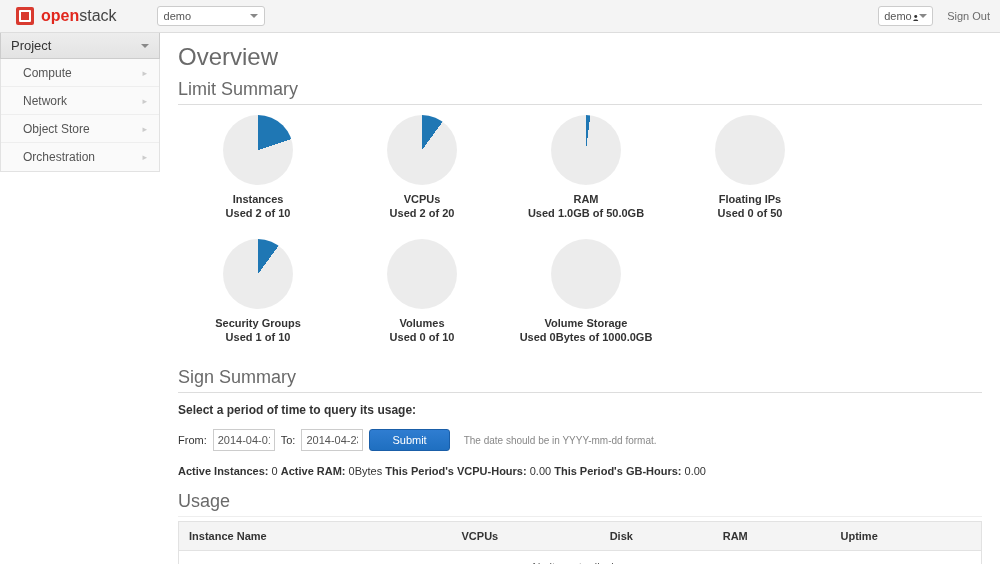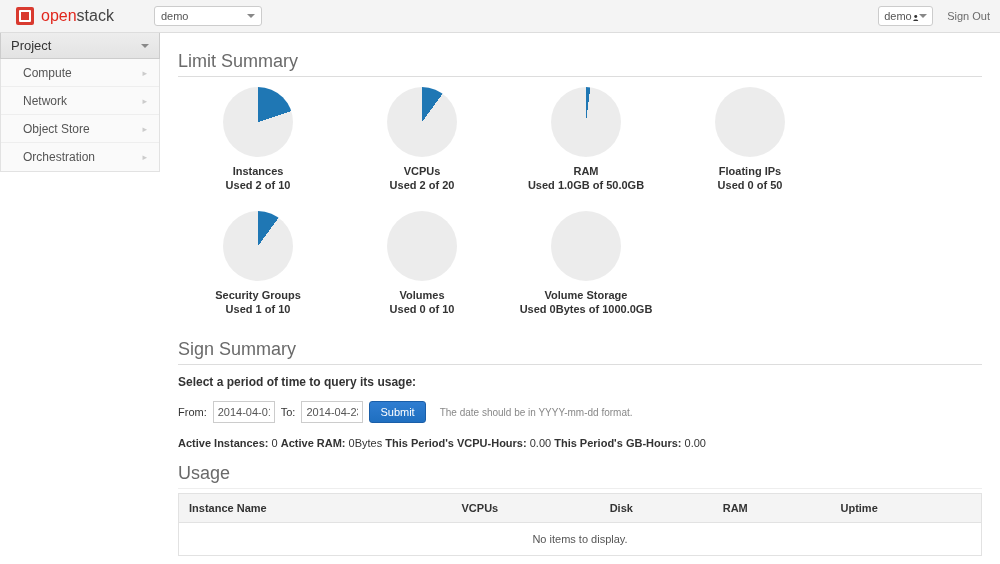--- a/index.html
+++ b/index.html
@@ -2,21 +2,21 @@
 <html><head>
 <meta charset="utf-8">
 <style>
   * { box-sizing: border-box; margin: 0; padding: 0; }
   body { font-family: "Helvetica Neue", Helvetica, Arial, sans-serif; font-size: 12px; color: #333; background: #fff; width: 1000px; }
   
   .topbar { height: 33px; background: #f4f4f4; border-bottom: 1px solid #ddd; display: flex; align-items: center; padding: 0 10px 0 15px; }
   .logo { display: flex; align-items: center; gap: 6px; }
   .logo-icon { width: 20px; height: 20px; }
   .logo-text { font-size: 16px; font-weight: 300; color: #333; display: flex; }
-  .logo-open { color: #e1271d; font-weight: 400; }
+  .logo-open { color: #e1271d; font-weight: 700; }
   .logo-stack { color: #444; }
   .project-picker { margin-left: 40px; width: 108px; height: 20px; background: #fff; border: 1px solid #ccc; border-radius: 3px; display: flex; align-items: center; padding: 0 6px; font-size: 11px; color: #555; justify-content: space-between; cursor: pointer; }
   .topbar-right { margin-left: auto; display: flex; align-items: center; gap: 14px; }
   .user-picker { width: 55px; height: 20px; background: #fff; border: 1px solid #ccc; border-radius: 3px; display: flex; align-items: center; padding: 0 5px; font-size: 11px; color: #555; justify-content: space-between; cursor: pointer; }
   .signout { color: #6b6b6b; font-size: 11px; cursor: pointer; }
   .caret { width: 0; height: 0; border-left: 4px solid transparent; border-right: 4px solid transparent; border-top: 4px solid #888; }
   
   .layout { display: flex; }
   .sidebar { width: 160px; flex: 0 0 160px; }
   .sidebar-header { height: 26px; background: linear-gradient(#ededed, #e3e3e3); border: 1px solid #ccc; border-top: none; display: flex; align-items: center; padding: 0 10px; font-size: 13px; color: #333; justify-content: space-between; }
@@ -29,21 +29,21 @@
   h2.section-title { font-size: 18px; font-weight: 300; color: #6a6a6a; border-bottom: 1px solid #ddd; padding-bottom: 4px; margin-top: 8px; margin-bottom: 10px; }
   .limit-grid { display: flex; flex-wrap: wrap; gap: 4px; }
   .limit-item { width: 160px; display: flex; flex-direction: column; align-items: center; margin-bottom: 16px; }
   .pie { width: 70px; height: 70px; border-radius: 50%; background: #ececec; margin-bottom: 8px; }
   .limit-label { font-size: 11px; font-weight: bold; color: #333; }
   .limit-sub { font-size: 11px; font-weight: bold; color: #333; margin-top: 2px; }
   .usage-query { font-size: 12px; display: flex; align-items: center; gap: 6px; margin: 12px 0 14px 0; flex-wrap: wrap; }
   .usage-query .lbl { font-size: 11px; color: #333; }
   .period-prompt { font-size: 12px; font-weight: bold; color: #333; margin-top: 10px; }
   .date-input { width: 62px; height: 22px; border: 1px solid #ccc; padding: 0 4px; font-size: 11px; color: #555; }
-  .btn-primary { background: #0d6efd; background: linear-gradient(#2f7dd1, #1f6fc0); color: #fff; border: 1px solid #1a5ea8; border-radius: 3px; padding: 4px 10px; font-size: 11px; cursor: pointer; }
+  .btn-primary { background: #0d6efd; background: linear-gradient(#2f7dd1, #1f6fc0); color: #fff; border: 1px solid #1a5ea8; border-radius: 3px; padding: 4px 22px; font-size: 11px; cursor: pointer; }
   .hint { font-size: 10px; color: #888; margin-left: 8px; }
   .summary-line { font-size: 11px; color: #333; margin: 8px 0 14px 0; }
   .summary-line b { font-weight: bold; }
   .usage-header { display: flex; align-items: flex-end; justify-content: space-between; border-bottom: 1px solid #eee; padding-bottom: 4px; margin-bottom: 4px; }
   .usage-header h3 { font-size: 18px; font-weight: 300; color: #6a6a6a; }
   .btn-secondary { background: linear-gradient(#fff, #f2f2f2); border: 1px solid #ccc; border-radius: 3px; padding: 3px 8px; font-size: 11px; color: #444; cursor: pointer; display: flex; align-items: center; gap: 4px; }
   table.usage-table { width: 100%; border-collapse: collapse; border: 1px solid #e2e2e2; font-size: 11px; }
   table.usage-table th { text-align: left; padding: 8px 10px; background: #f4f4f4; border-bottom: 1px solid #e2e2e2; font-weight: bold; color: #333; }
   table.usage-table td.empty { text-align: center; padding: 10px; color: #555; }
   .user-ico { width: 10px; height: 10px; display: inline-block; }
@@ -104,20 +104,21 @@
         <span class="chev">▸</span>
       </li>
       <li class="sidebar-item">
         <span>Orchestration</span>
         <span class="chev">▸</span>
       </li>
     </ul>
   </div>
 
   <div class="main">
+    <h1 class="page-title">Overview</h1>
     <h2 class="section-title">Limit Summary</h2>
 
     <div class="limit-grid" id="limit-grid">
         <div class="limit-item">
           <div class="pie" style="background: conic-gradient(rgb(31, 119, 180) 0deg, rgb(31, 119, 180) 72deg, rgb(236, 236, 236) 72deg, rgb(236, 236, 236) 360deg);"></div>
           <div class="limit-label">Instances</div>
           <div class="limit-sub">Used 2 of 10</div>
         </div>
         <div class="limit-item">
           <div class="pie" style="background: conic-gradient(rgb(31, 119, 180) 0deg, rgb(31, 119, 180) 36deg, rgb(236, 236, 236) 36deg, rgb(236, 236, 236) 360deg);"></div>

